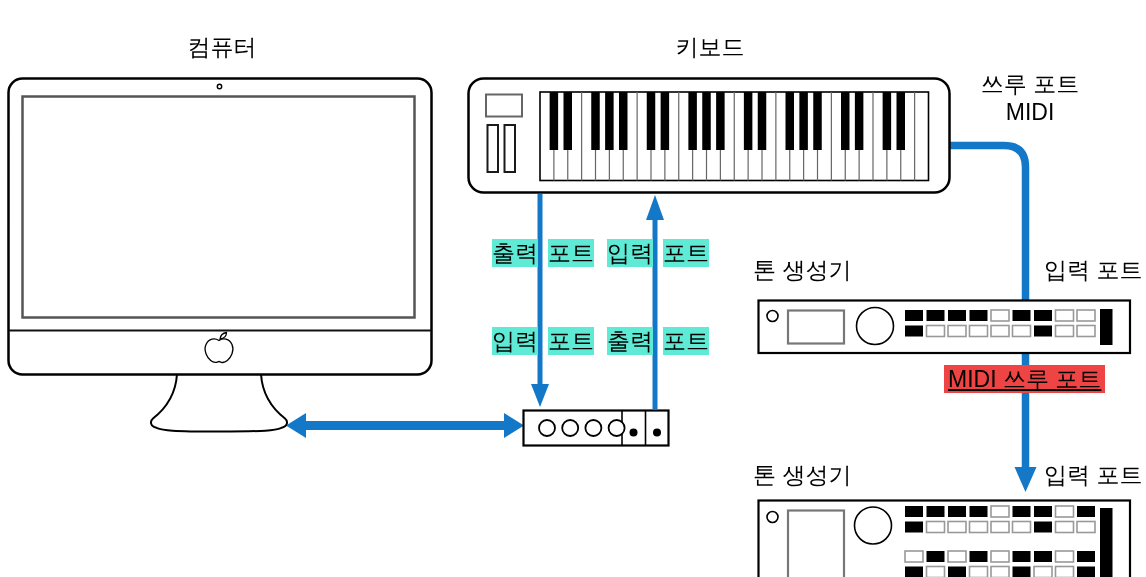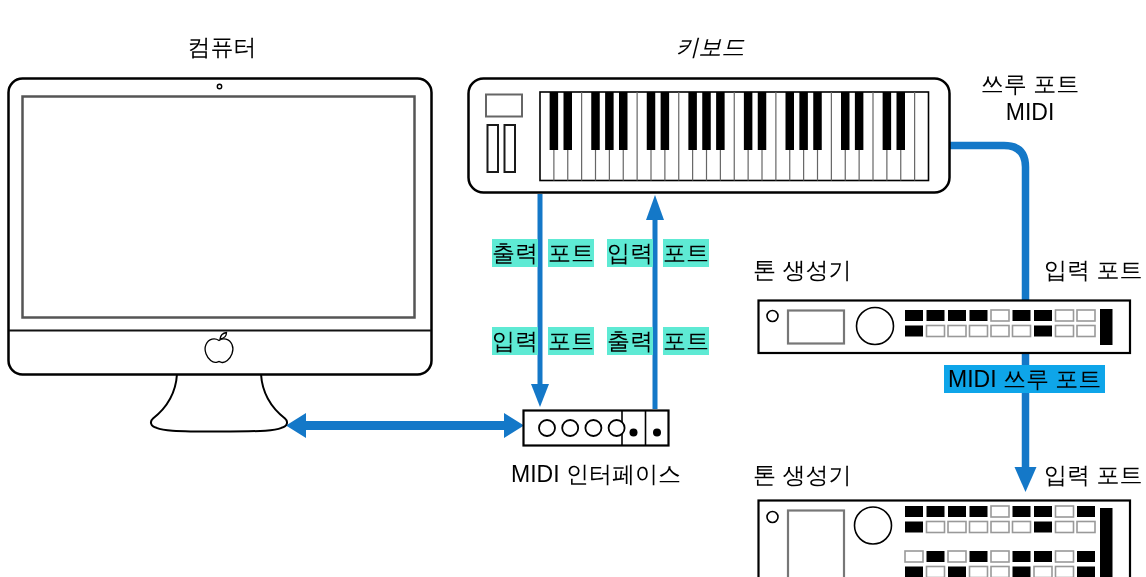--- a/index.html
+++ b/index.html
@@ -1,21 +1,21 @@
 <!DOCTYPE html>
 <html style="--blue: #1478C8; --gray-screen: #555555; --gray-panel: #777777;"><head>
 <meta charset="utf-8">
 <style>
   html,body{margin:0;padding:0;background:#fff;}
   #canvas{position:relative;width:1146px;height:577px;background:#fff;overflow:hidden;
           font-family:"Liberation Sans","DejaVu Sans",sans-serif;margin-top:28px;}
   #diagram-svg{position:absolute;left:0;top:0;}
   .lbl{position:absolute;font-size:23px;line-height:28px;color:#000;white-space:nowrap;}
   .ctr{text-align:center;}
-  .bg{background:#0ea5e9;padding:0 4px;}
+  .bg{background:#ef4444;padding:0 4px;text-decoration:underline;}
   .split span{background:#5eead4;display:inline-block;}
   .split span + span{margin-left:10px;}
 </style>
 </head>
 <body>
 
 <div id="canvas">
 
   <svg id="diagram-svg" width="1146" height="577" viewBox="0 0 1146 577">
 
@@ -193,33 +193,32 @@
           <rect x="276" y="66.5" width="18" height="11" fill="#fff" stroke="#999999" stroke-width="1.6"></rect>
           <rect x="297.5" y="66.5" width="18" height="11" fill="#fff" stroke="#999999" stroke-width="1.6"></rect>
           <rect x="319" y="66.5" width="18" height="11" fill="#000"></rect>
         </g>
       <rect x="342" y="8" width="12.5" height="84" fill="#000"></rect>
     </g>
   </svg>
 
   <div class="lbl ctr" style="left:162px;top:5px;width:120px;">컴퓨터</div>
 
-  <div class="lbl ctr" style="left:650px;top:5px;width:120px;font-style:italic;">키보드</div>
+  <div class="lbl ctr" style="left:650px;top:5px;width:120px;">키보드</div>
 
   <div class="lbl ctr" style="left:960px;top:42px;width:140px;">
     <div>쓰루 포트</div>
     <div>MIDI</div>
   </div>
 
   <div class="lbl split" style="left:492px;top:211px;"><span>출력</span><span>포트</span></div>
   <div class="lbl split" style="left:607px;top:211px;"><span>입력</span><span>포트</span></div>
   <div class="lbl split" style="left:492px;top:299px;"><span>입력</span><span>포트</span></div>
   <div class="lbl split" style="left:607px;top:299px;"><span>출력</span><span>포트</span></div>
 
-  <div class="lbl ctr" style="left:511px;top:432px;width:170px;">MIDI 인터페이스</div>
 
   <div class="lbl" style="left:753px;top:228px;">톤 생성기</div>
   <div class="lbl" style="left:1044px;top:228px;">입력 포트</div>
 
   <div class="lbl bg" style="left:944px;top:337px;">MIDI 쓰루 포트</div>
 
   <div class="lbl" style="left:753px;top:433px;">톤 생성기</div>
   <div class="lbl" style="left:1044px;top:433px;">입력 포트</div>
 </div>
 

